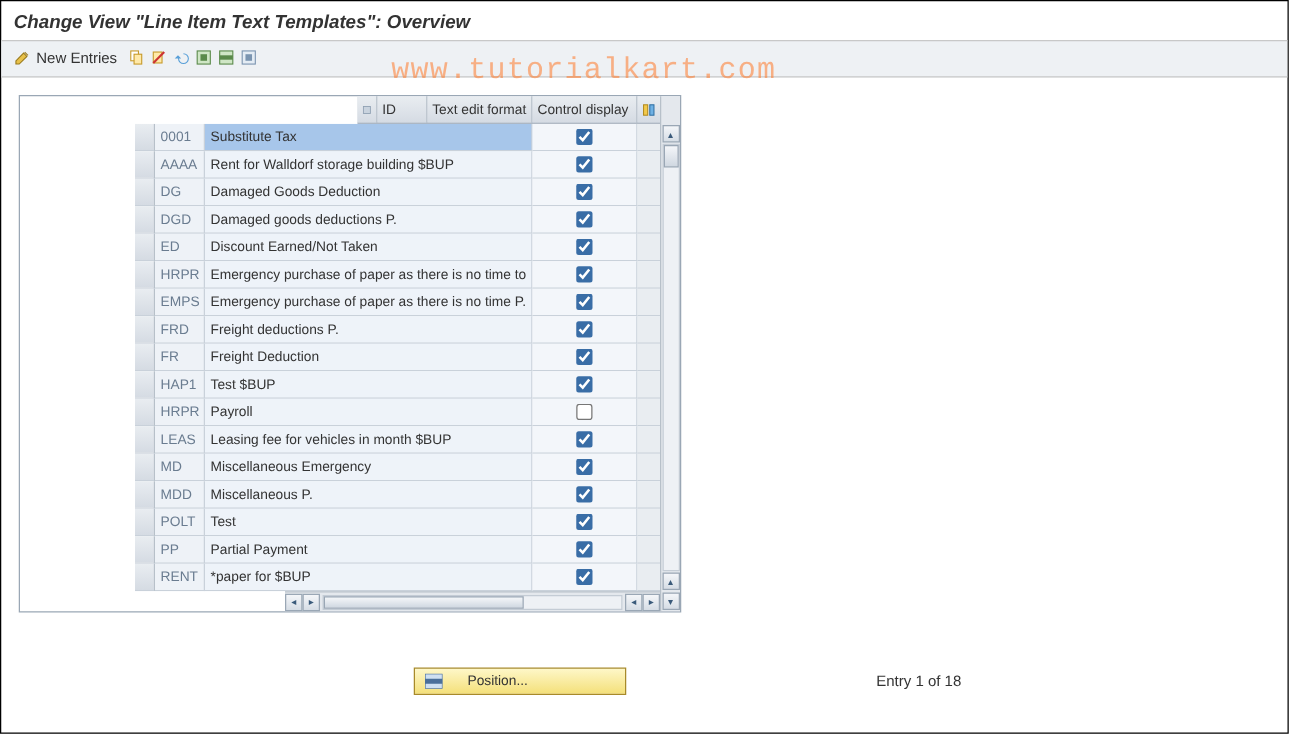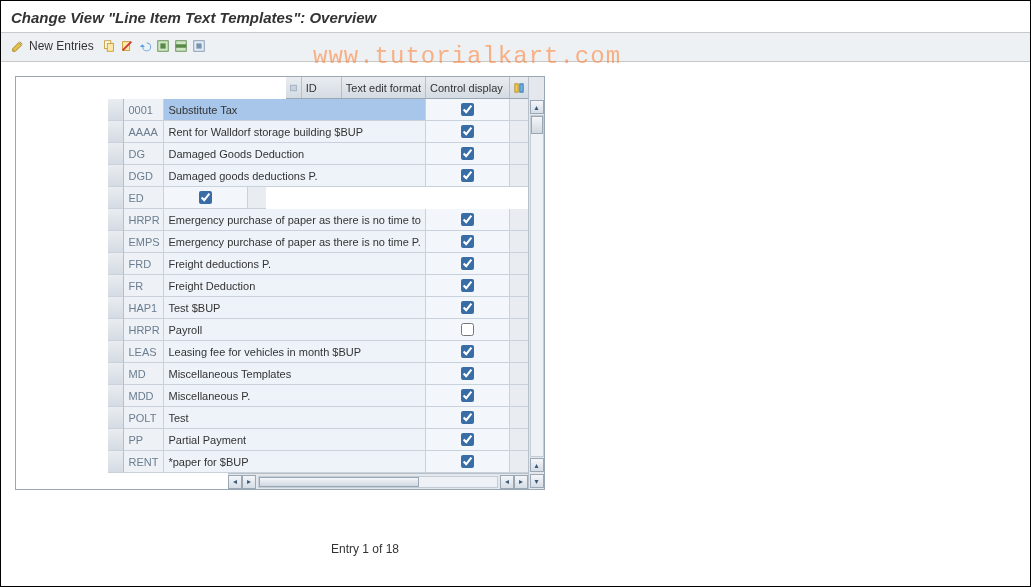--- a/index.html
+++ b/index.html
@@ -161,20 +161,21 @@
             <div class="cell id">DGD</div>
             <div class="cell txt">Damaged goods deductions P.</div>
             <div class="cell ctl">
               <input type="checkbox" checked="" style="">
             </div>
             <div class="cell cfg"></div>
           </div>
           <div class="row">
             <div class="cell sel"></div>
             <div class="cell id">ED</div>
+            <div class="cell txt">Discount Earned/Not Taken</div>
             <div class="cell ctl">
               <input type="checkbox" checked="" style="">
             </div>
             <div class="cell cfg"></div>
           </div>
           <div class="row">
             <div class="cell sel"></div>
             <div class="cell id">HRPR</div>
             <div class="cell txt">Emergency purchase of paper as there is no time to</div>
             <div class="cell ctl">
@@ -232,21 +233,21 @@
             <div class="cell id">LEAS</div>
             <div class="cell txt">Leasing fee for vehicles in month $BUP</div>
             <div class="cell ctl">
               <input type="checkbox" checked="" style="">
             </div>
             <div class="cell cfg"></div>
           </div>
           <div class="row">
             <div class="cell sel"></div>
             <div class="cell id">MD</div>
-            <div class="cell txt">Miscellaneous Templates</div>
+            <div class="cell txt">Miscellaneous Emergency</div>
             <div class="cell ctl">
               <input type="checkbox" checked="" style="">
             </div>
             <div class="cell cfg"></div>
           </div>
           <div class="row">
             <div class="cell sel"></div>
             <div class="cell id">MDD</div>
             <div class="cell txt">Miscellaneous P.</div>
             <div class="cell ctl">
@@ -300,14 +301,23 @@
           <div class="sb-thumb"></div>
         </div>
       <div class="sb-btn">▴</div>
       <div class="sb-btn">▾</div>
     </div>
   </div>
 </div>
 
 <div class="footer">
   <div style="width:90px"></div>
+  <button class="position-btn">
+    <span class="picon">
+      <svg width="14" height="12" viewBox="0 0 14 12">
+          <rect x="0" y="0" width="14" height="12" fill="#cfe0f2" stroke="#4a6f9a"></rect>
+          <rect x="0" y="4" width="14" height="4" fill="#4a6f9a"></rect>
+        </svg>
+    </span>
+    <span>Position...</span>
+  </button>
   <span class="entry-label">Entry 1 of 18</span>
 </div>
 
 </body></html>

